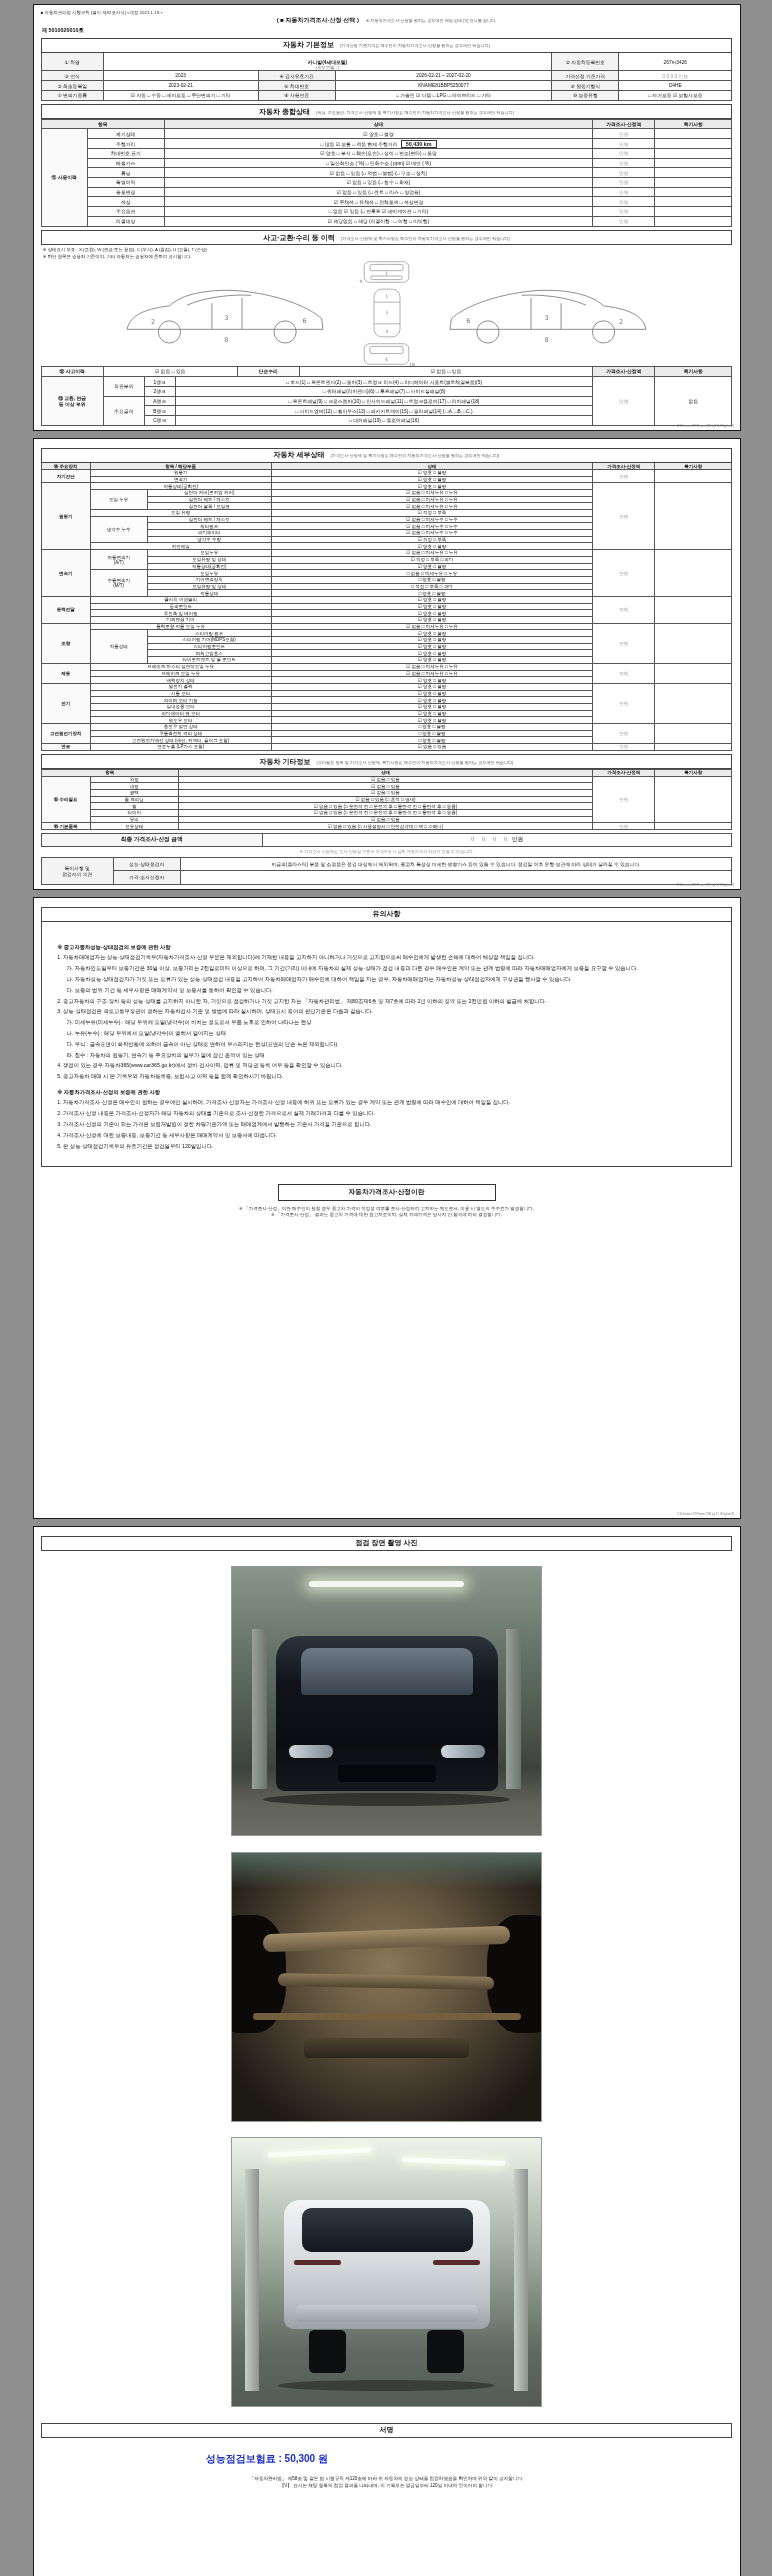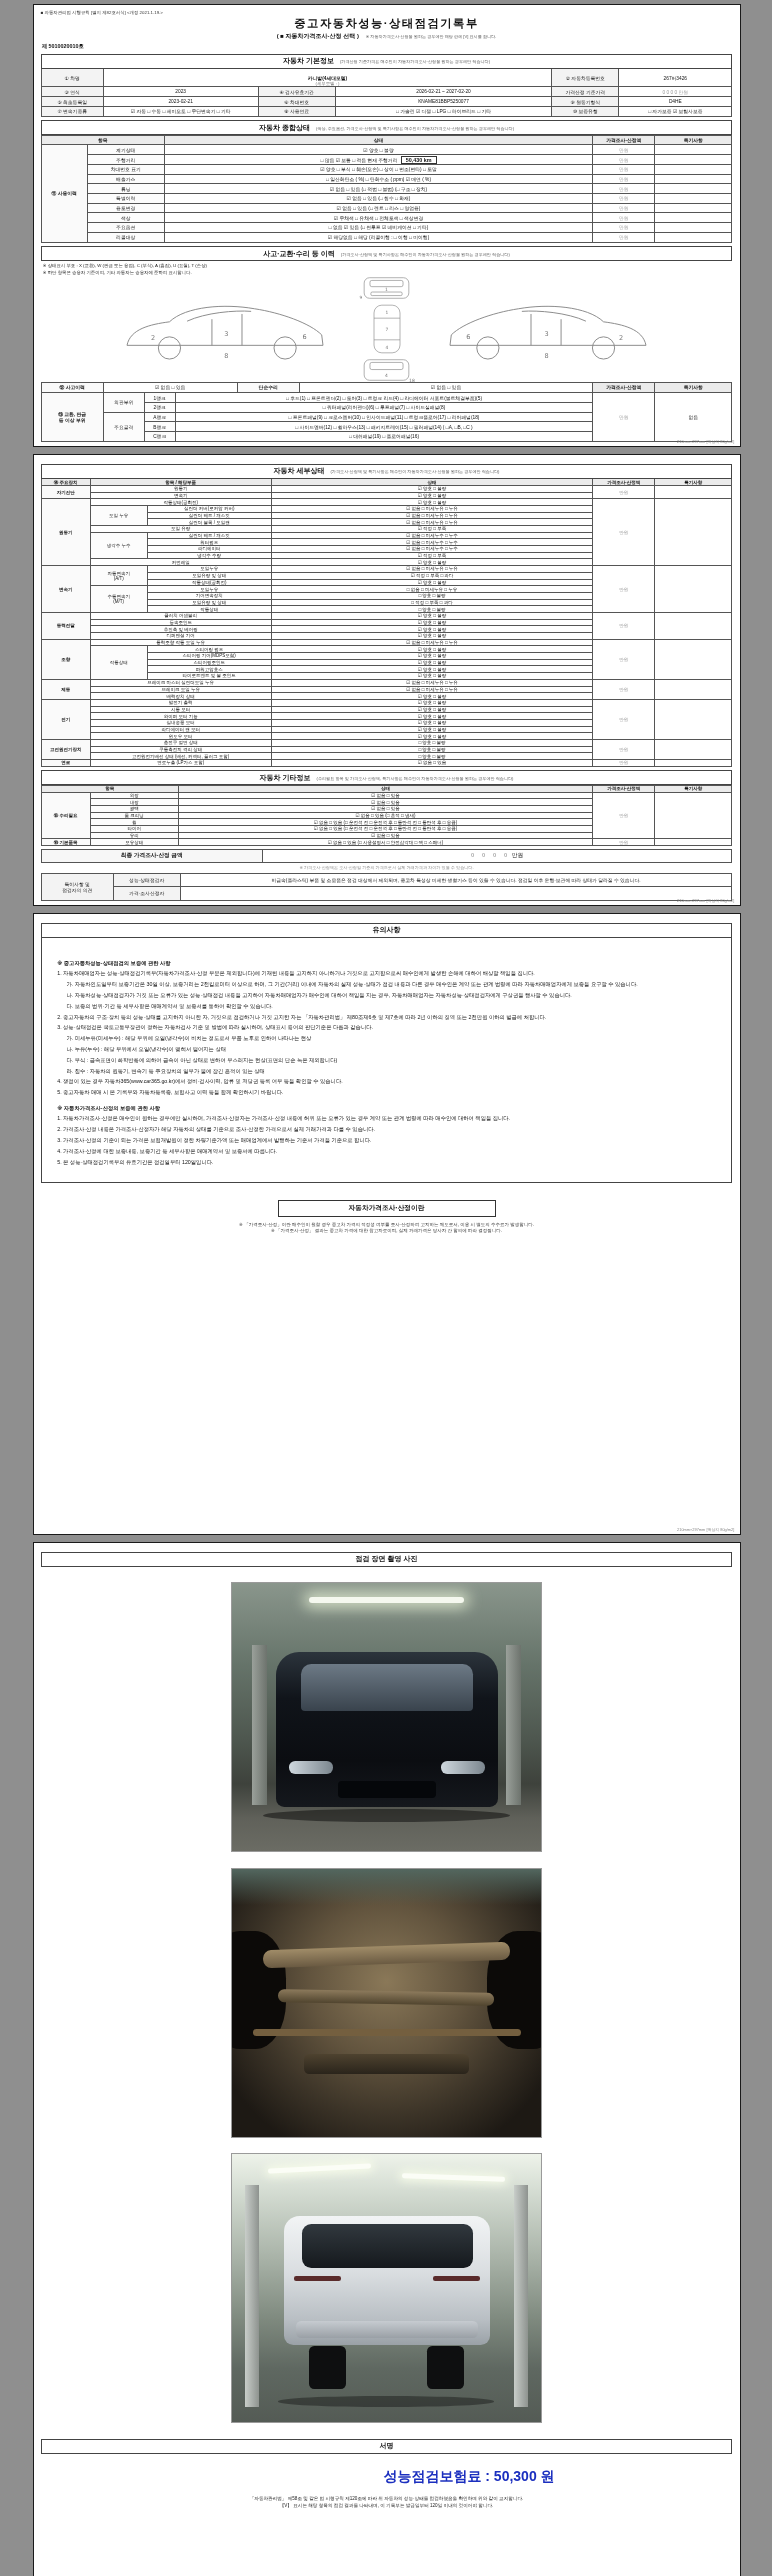--- a/index.html
+++ b/index.html
@@ -75,31 +75,30 @@
   .p3l{left:13.4px;}.p3r{right:13.4px;}
   .car-rear{position:absolute;left:52px;top:62px;width:206px;height:129px;background:linear-gradient(180deg,#f2f4f5 0%,#d9dde0 45%,#b9bfc4 80%,#9aa1a7 100%);border-radius:15.5px 15.5px 9.3px 9.3px;}
   .rear-glass{position:absolute;top:8.2px;left:17.5px;width:171px;height:44px;background:linear-gradient(180deg,#31383e,#15191d);border-radius:9.3px;}
   .tail{position:absolute;top:60px;height:5.2px;width:47px;background:#5a2b2b;border-radius:2.1px;}
   .tl{left:10.3px;}.tr{right:10.3px;}
   .bumper{position:absolute;bottom:7.2px;left:12.4px;right:12.4px;height:17.5px;background:linear-gradient(180deg,#c6cbd0,#9aa0a6);border-radius:5.2px;}
   .rwheel{position:absolute;top:192px;width:37px;height:43px;background:#0e0f10;border-radius:5.2px;}
   .rw-l{left:77px;}.rw-r{left:195px;}
   .rshadow{position:absolute;top:242px;left:46px;width:216px;height:10.3px;background:rgba(0,0,0,.35);border-radius:50%;}
   .signbar{margin-top:13.4px;}
-  .fee{color:#1b2fbf;font-weight:bold;font-size:14px;text-align:center;padding-left:165px;margin:14.4px 0 10.3px 0;}
+  .fee{color:#1b2fbf;font-weight:bold;font-size:10px;padding-left:165px;margin:14.4px 0 10.3px 0;}
   .sfl{text-align:center;font-size:4.6px;color:#222;margin:1.5px 0;}
 </style>
 </head>
 <body>
 
 <div class="wrap">
 
   <div class="sheet s1">
     <div class="topline"><span>■ 자동차관리법 시행규칙 [별지 제82호서식] &lt;개정 2021.1.19.&gt;</span></div>
-    <div class="title">중고자동차성능·상태점검기록부</div>
     <div class="subtitle-row">
       <span class="choice">( ■ 자동차가격조사·산정 선택 )</span>
       <span class="choice-note">※ 자동차가격조사·산정을 원하는 경우에만 해당 란에 [V] 표시를 합니다.</span>
     </div>
     <div class="docno-row"><span>제 5010020010호</span></div>
 
     <div class="secbar">
       <span class="sect">자동차 기본정보</span>
       <span class="secnote">(가격산정 기준가격은 매수인이 자동차가격조사·산정을 원하는 경우에만 적습니다)</span>
     </div>

